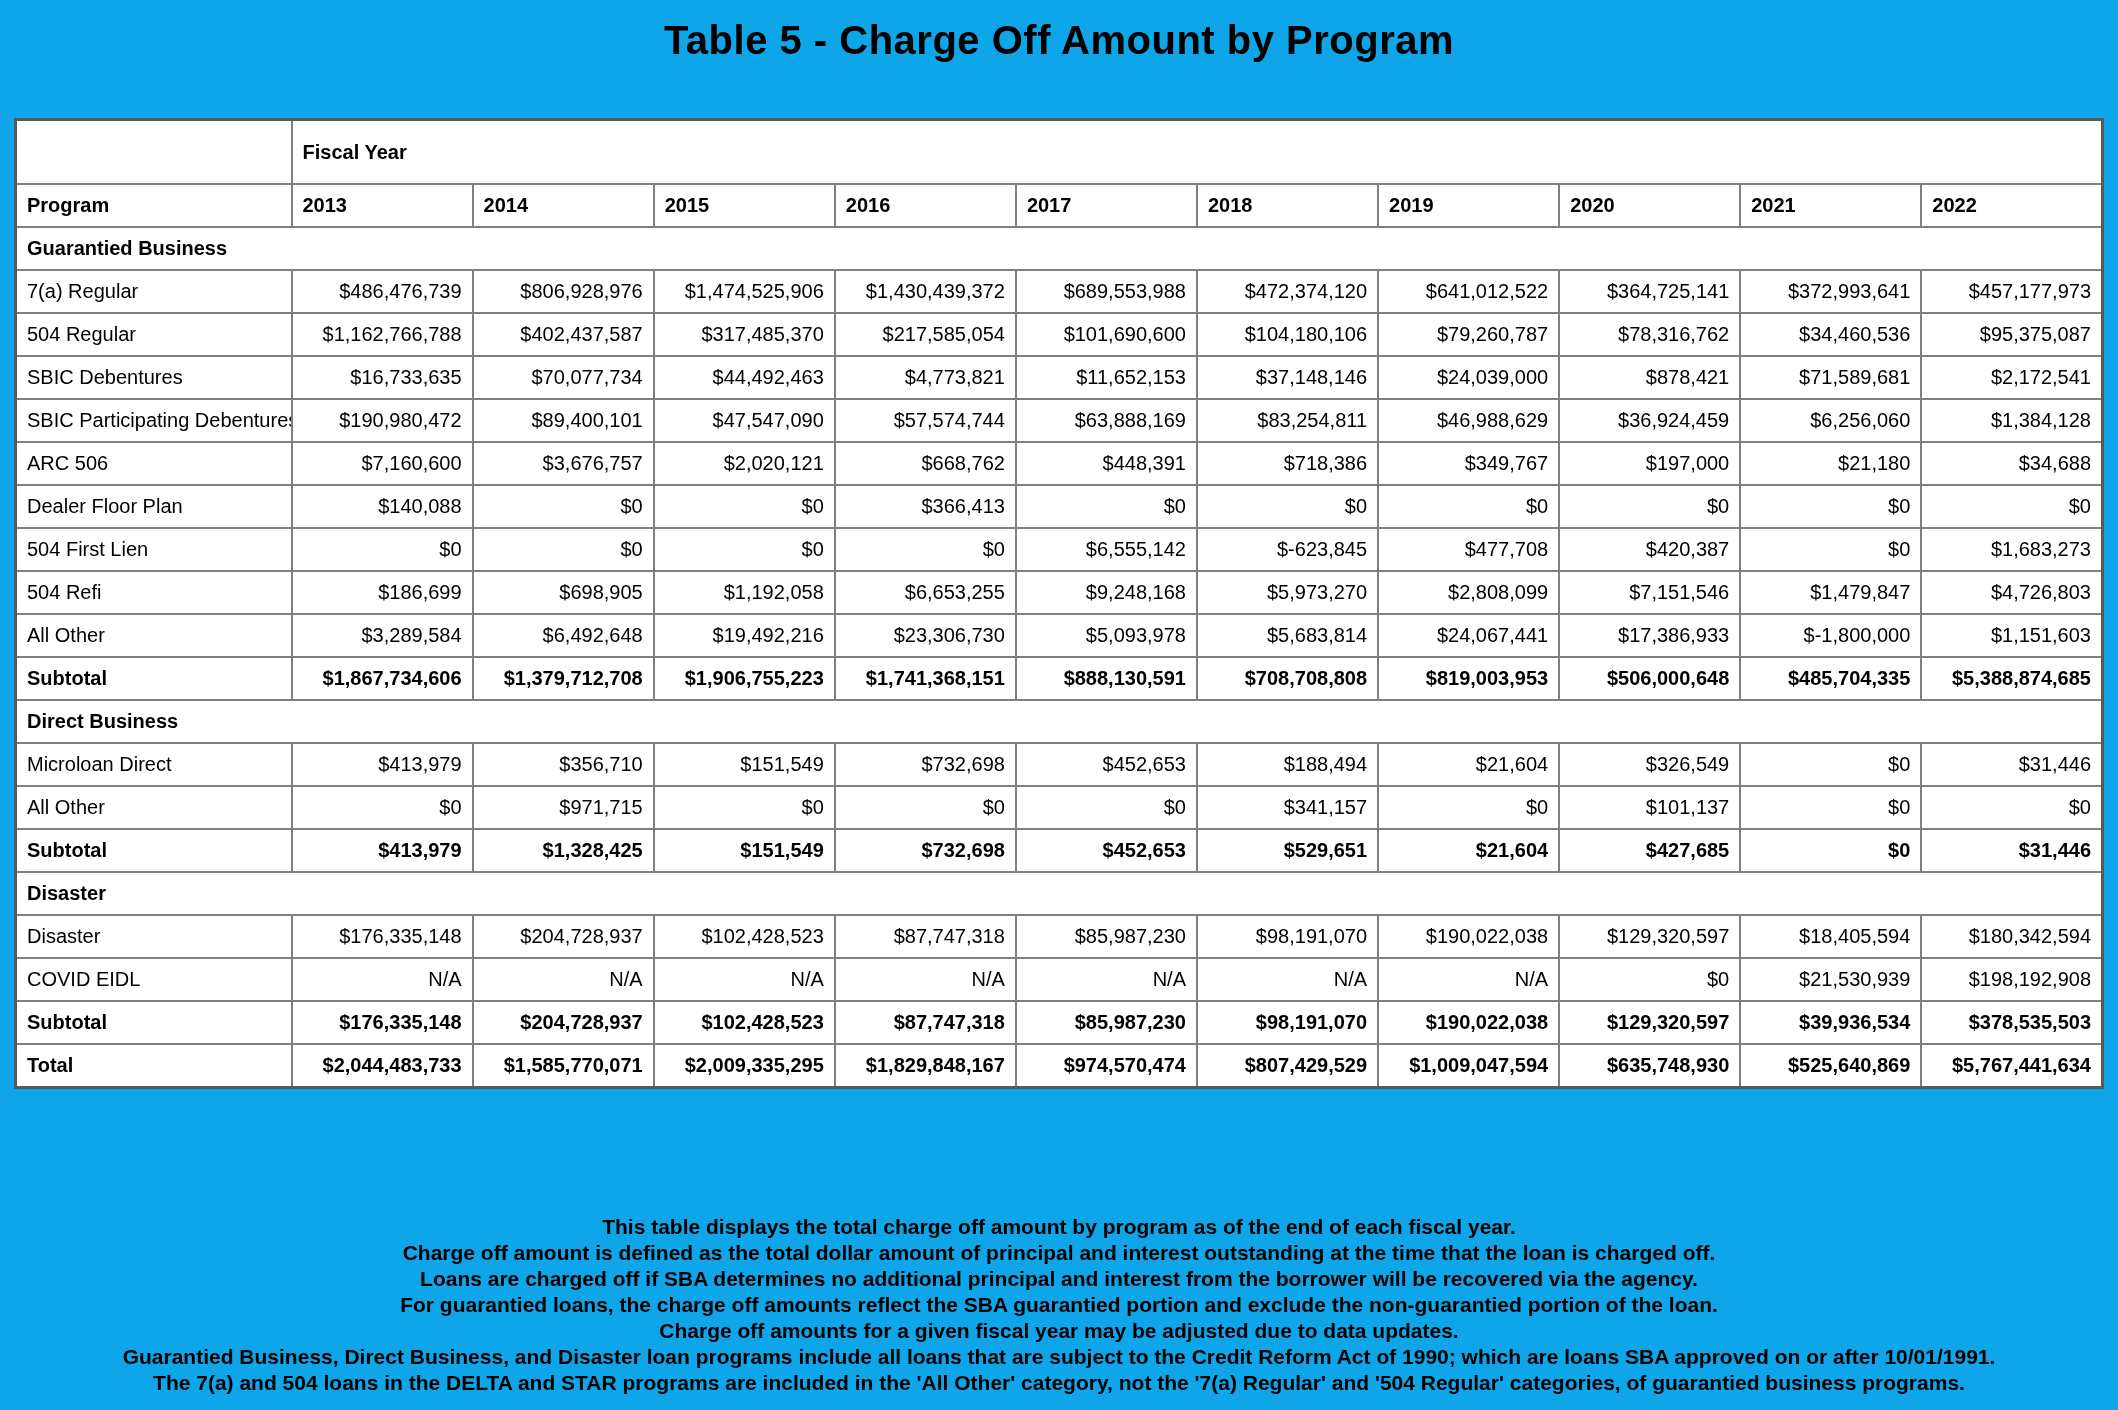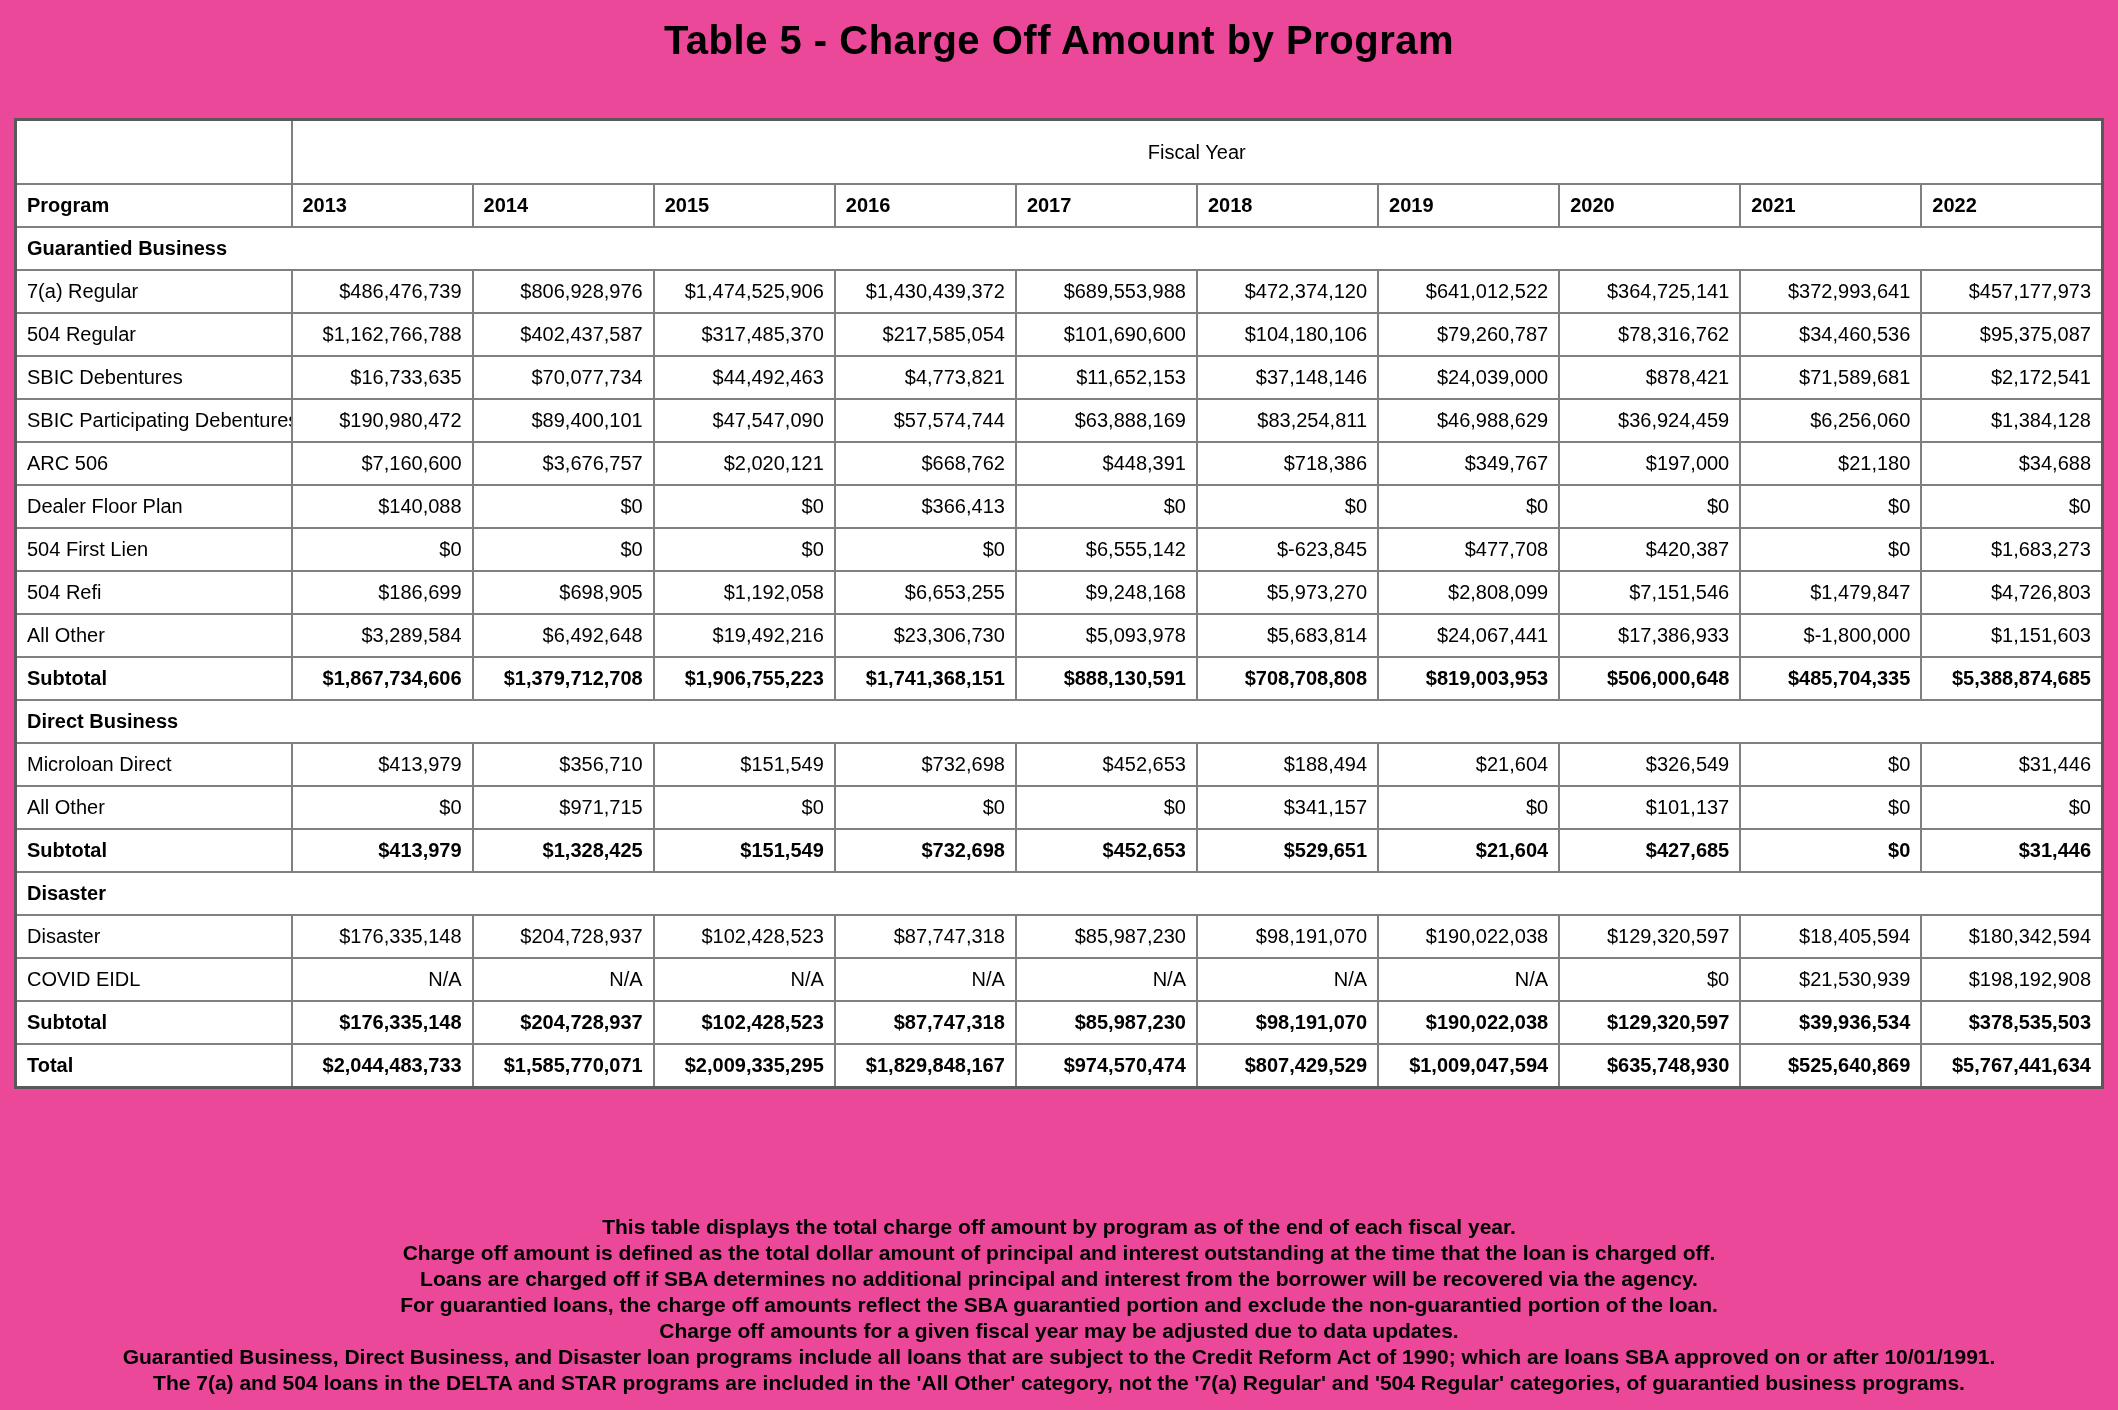--- a/index.html
+++ b/index.html
@@ -9,21 +9,21 @@
     width: 2118px;
     height: 1410px;
     overflow: hidden;
     font-family: "Liberation Sans", sans-serif;
     color: #000;
   }
   .page {
     position: relative;
     width: 2118px;
     height: 1410px;
-    background: #ec4899;
+    background: #0ea5e9;
   }
   .title {
     position: absolute;
     top: 18px;
     left: 0;
     width: 100%;
     text-align: center;
     font-size: 40px;
     font-weight: bold;
     letter-spacing: 0.5px;
@@ -42,22 +42,22 @@
     font-size: 20px;
     padding: 0 10px;
     height: 41px;
     background: #fff;
     overflow: hidden;
     white-space: nowrap;
   }
   tr.r-fy td { height: 62px; }
   td.corner { background: #fff; }
   td.fy {
-    text-align: center;
-    font-weight: normal;
+    text-align: left;
+    font-weight: bold;
     font-size: 31px;
   }
   td.ph {
     text-align: left;
     font-weight: bold;
   }
   td.yh {
     text-align: left;
     font-weight: bold;
   }

